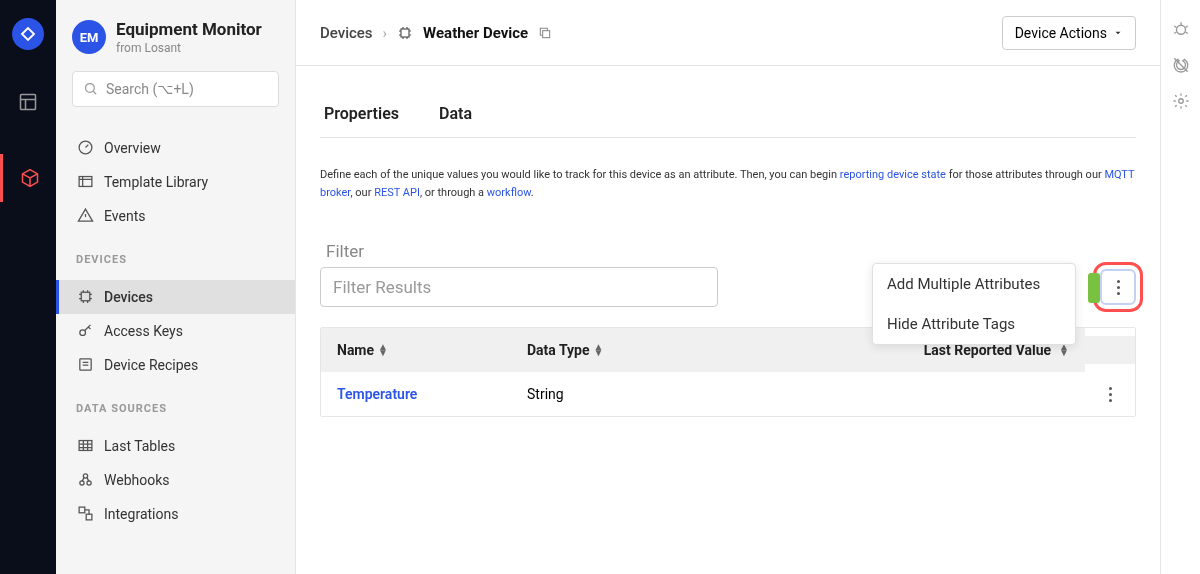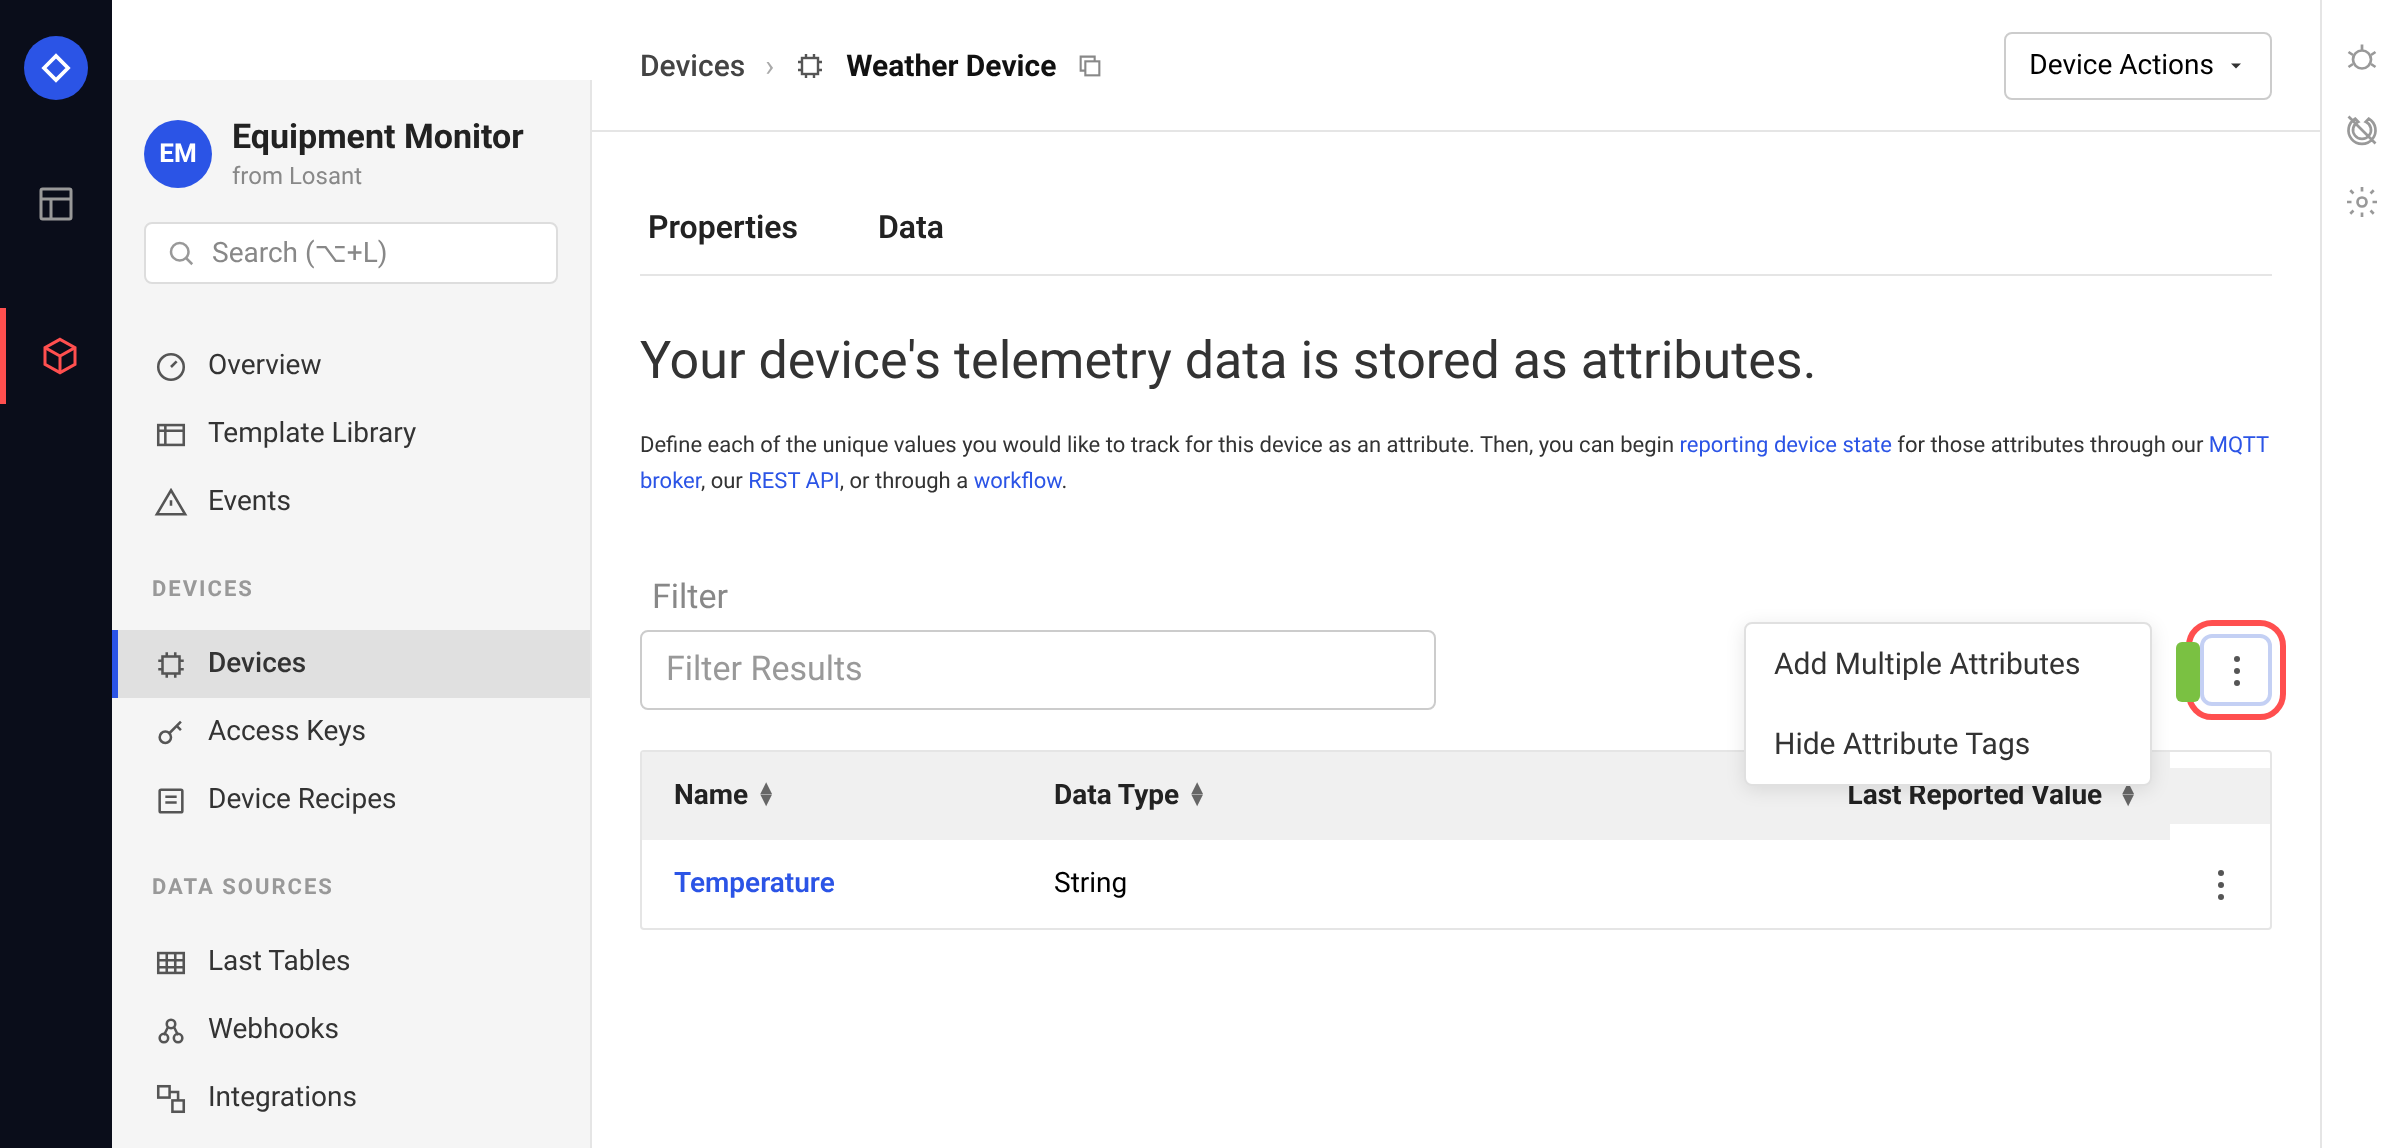--- a/index.html
+++ b/index.html
@@ -2,21 +2,21 @@
 <html><head>
 <meta charset="utf-8">
 <style>
 * { box-sizing: border-box; margin: 0; padding: 0; font-family: -apple-system, BlinkMacSystemFont, "Segoe UI", Roboto, sans-serif; }
 body { width: 1200px; height: 574px; display: flex; background: #fff; overflow: hidden; }
 .icon-rail { width: 56px; background: #0a0d1a; display: flex; flex-direction: column; align-items: center; padding-top: 18px; gap: 28px; flex-shrink: 0; }
 .rail-icon { width: 32px; height: 32px; display: flex; align-items: center; justify-content: center; color: #fff; cursor: pointer; }
 .logo-badge { width: 32px; height: 32px; border-radius: 50%; background: #2b54e6; display: flex; align-items: center; justify-content: center; }
 .rail-item { width: 56px; height: 48px; display: flex; align-items: center; justify-content: center; color: #999; cursor: pointer; }
 .rail-item.active { border-left: 3px solid #ff4f4f; color: #ff4f4f; }
-.sidebar { width: 240px; background: #f5f5f5; border-right: 1px solid #e5e5e5; display: flex; flex-direction: column; flex-shrink: 0; margin-top: 40px; }
+.sidebar { width: 240px; background: #f5f5f5; border-right: 1px solid #e5e5e5; display: flex; flex-direction: column; flex-shrink: 0; }
 .app-header { display: flex; align-items: flex-start; padding: 20px 16px 16px 16px; gap: 10px; }
 .app-badge { width: 34px; height: 34px; border-radius: 50%; background: #2b54e6; color: #fff; font-weight: 700; font-size: 13px; display: flex; align-items: center; justify-content: center; flex-shrink: 0; }
 .app-title { font-size: 17px; font-weight: 700; color: #222; line-height: 1.1; }
 .app-sub { font-size: 12px; color: #888; margin-top: 2px; }
 .search-box { margin: 0 16px 16px 16px; height: 36px; border: 1px solid #ddd; border-radius: 4px; background: #fff; display: flex; align-items: center; padding: 0 10px; color: #888; font-size: 14px; gap: 8px; }
 .nav-group { padding: 8px 0; }
 .nav-item { display: flex; align-items: center; gap: 10px; padding: 8px 20px; font-size: 14px; color: #333; cursor: pointer; }
 .nav-item.active { background: #e0e0e0; border-left: 3px solid #2b54e6; padding-left: 17px; font-weight: 500; }
 .nav-item .nav-icn { width: 18px; height: 18px; display: flex; align-items: center; justify-content: center; color: #555; flex-shrink: 0; }
 .nav-heading { font-size: 11px; font-weight: 700; letter-spacing: 1px; color: #999; padding: 12px 20px 6px 20px; }
@@ -218,21 +218,20 @@
         </svg>
     </button>
   </div>
 
   <div class="content">
     <div class="tabs">
       <div class="tab">Properties</div>
       <div class="tab">Data</div>
     </div>
 
-    <h2 class="page-heading">Your device's telemetry data is stored as attributes.</h2>
     <p class="page-desc">
       <span>Define each of the unique values you would like to track for this device as an attribute. Then, you can begin </span><a>reporting device state</a><span> for those attributes through our </span><a>MQTT broker</a><span>, our </span><a>REST API</a><span>, or through a </span><a>workflow</a><span>.</span>
     </p>
 
     <label class="filter-label">Filter</label>
     <div class="filter-row">
       <input class="filter-input" placeholder="Filter Results" style="">
       <div style="flex:1"></div>
       <div class="add-green-stub"></div>
       <div class="kebab-btn">

